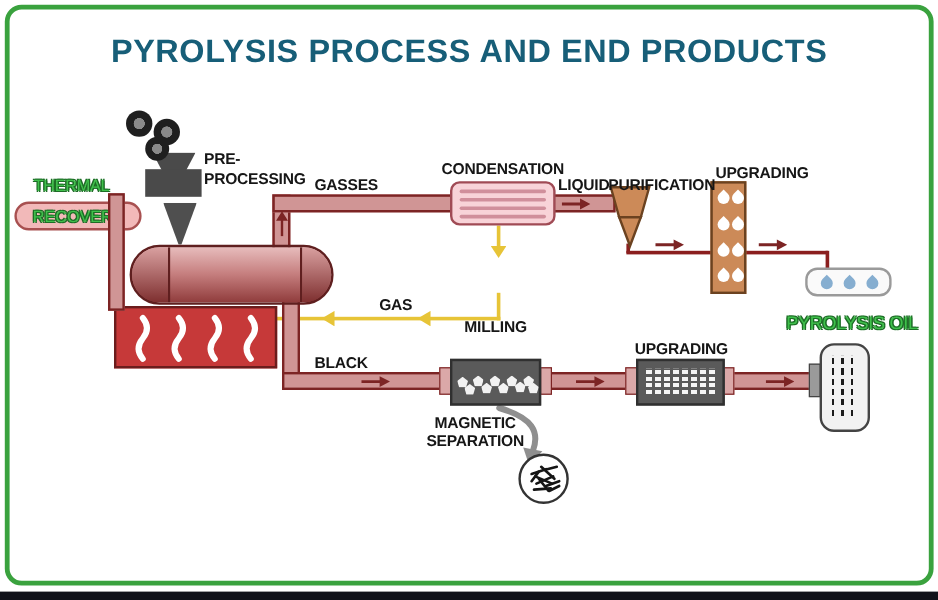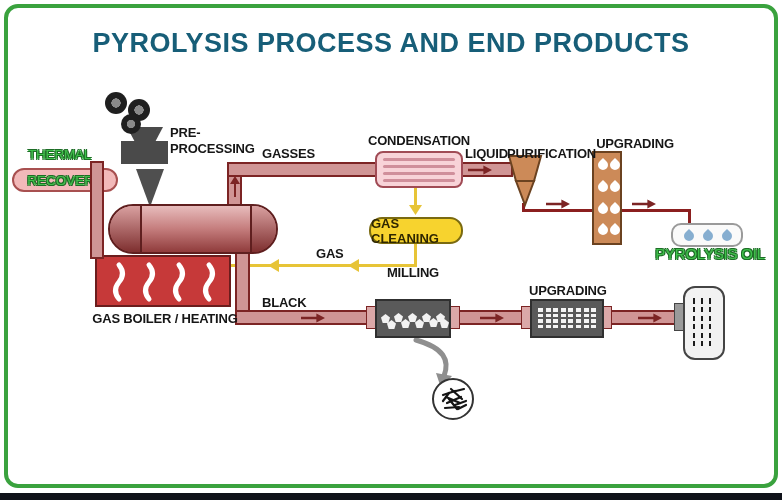--- a/index.html
+++ b/index.html
@@ -159,39 +159,35 @@
   <div class="unit boiler">
     <svg width="132" height="46" viewBox="0 0 132 46" style="margin:2px 0 0 0;">
       <g fill="none" stroke="#ffffff" stroke-width="5" stroke-linecap="round">
         <path d="M22,6 q7,8.5 0,17 q-7,8.5 0,17"></path>
         <path d="M52,6 q7,8.5 0,17 q-7,8.5 0,17"></path>
         <path d="M82,6 q7,8.5 0,17 q-7,8.5 0,17"></path>
         <path d="M112,6 q7,8.5 0,17 q-7,8.5 0,17"></path>
       </g>
     </svg>
   </div>
-  <div class="lbl ctr" style="left:85px; top:311px; width:160px;">GAS BOILER / HEATING</div>
   <div class="unit reactor">
     <div class="cap l"></div>
     <div class="cap r"></div>
   </div>
 
   <div class="lbl" style="left:262px; top:146px;">GASSES</div>
   <div class="lbl ctr" style="left:367px; top:133px; width:104px;">CONDENSATION</div>
   <div class="unit condenser">
     <div class="coil" style="top:5px;"></div>
     <div class="coil" style="top:12px;"></div>
     <div class="coil" style="top:19px;"></div>
     <div class="coil" style="top:26px;"></div>
   </div>
   <div class="lbl" style="left:465px; top:146px;">LIQUID</div>
 
-  <div class="unit gas-clean">
-    <span>GAS CLEANING</span>
-  </div>
   <div class="lbl" style="left:316px; top:246px;">GAS</div>
 
   <div class="lbl ctr" style="left:500px; top:146px; width:96px;text-align:right;">PURIFICATION</div>
   <div class="unit" style="left:507px; top:154px; width:36px; height:56px;">
     <svg width="36" height="56" viewBox="0 0 36 56">
       <polygon points="2,2 34,2 27,27 9,27" fill="#CC8A58" stroke="#6B4220" stroke-width="2"></polygon>
       <polygon points="9,27 27,27 18,51" fill="#CC8A58" stroke="#6B4220" stroke-width="2"></polygon>
     </svg>
   </div>
   <div class="lbl ctr" style="left:585px; top:136px; width:100px;">UPGRADING</div>
@@ -204,21 +200,21 @@
     <div class="drop" style="left:16px; top:51px;"></div>
     <div class="drop" style="left:4px;  top:72px;"></div>
     <div class="drop" style="left:16px; top:72px;"></div>
   </div>
 
   <div class="unit oil-icon">
     <div class="drop blue" style="left:11px; top:6px;"></div>
     <div class="drop blue" style="left:30px; top:6px;"></div>
     <div class="drop blue" style="left:49px; top:6px;"></div>
   </div>
-  <div class="lbl green-txt ctr" style="left:645px; top:245px; width:130px; font-size:15px;">PYROLYSIS OIL</div>
+  <div class="lbl green-txt ctr" style="left:645px; top:261px; width:130px; font-size:15px;">PYROLYSIS OIL</div>
   <div class="unit cb-container">
     <div class="cb-dots"></div>
   </div>
 
   <div class="lbl" style="left:262px; top:295px;">BLACK</div>
   <div class="lbl ctr" style="left:375px; top:265px; width:76px;">MILLING</div>
   <div class="box-dark" style="left:375px; top:299px; width:76px; height:39px;">
     <div class="particle" style="left:4px;  top:13px;"></div>
     <div class="particle" style="left:10px; top:19px;"></div>
     <div class="particle" style="left:17px; top:12px;"></div>
@@ -228,20 +224,24 @@
     <div class="particle" style="left:45px; top:12px;"></div>
     <div class="particle" style="left:52px; top:17px;"></div>
     <div class="particle" style="left:59px; top:12px;"></div>
     <div class="particle" style="left:63px; top:18px;"></div>
   </div>
   <div class="lbl ctr" style="left:529px; top:283px; width:76px;">UPGRADING</div>
   <div class="box-dark" style="left:530px; top:299px; width:74px; height:39px;">
     <div class="dash-grid"></div>
   </div>
 
+  <div class="lbl ctr" style="left:354px; top:345px; width:84px; line-height:15px;">
+    <div>MAGNETIC</div>
+    <div>SEPARATION</div>
+  </div>
   <div class="unit" style="left:404px; top:336px; width:56px; height:54px; z-index:9;">
     <svg width="56" height="54" viewBox="0 0 56 54">
       <path d="M12,4 C40,12 46,24 40,40" fill="none" stroke="#8F8F8F" stroke-width="5" stroke-linecap="round"></path>
       <polygon points="32,37 48,40 37,52" fill="#8F8F8F"></polygon>
     </svg>
   </div>
   <div class="unit scrap-circle">
     <svg width="38" height="38" viewBox="0 0 38 38">
       <g stroke="#151515" stroke-width="2.2" stroke-linecap="round">
         <line x1="9" y1="15" x2="21" y2="11"></line>

